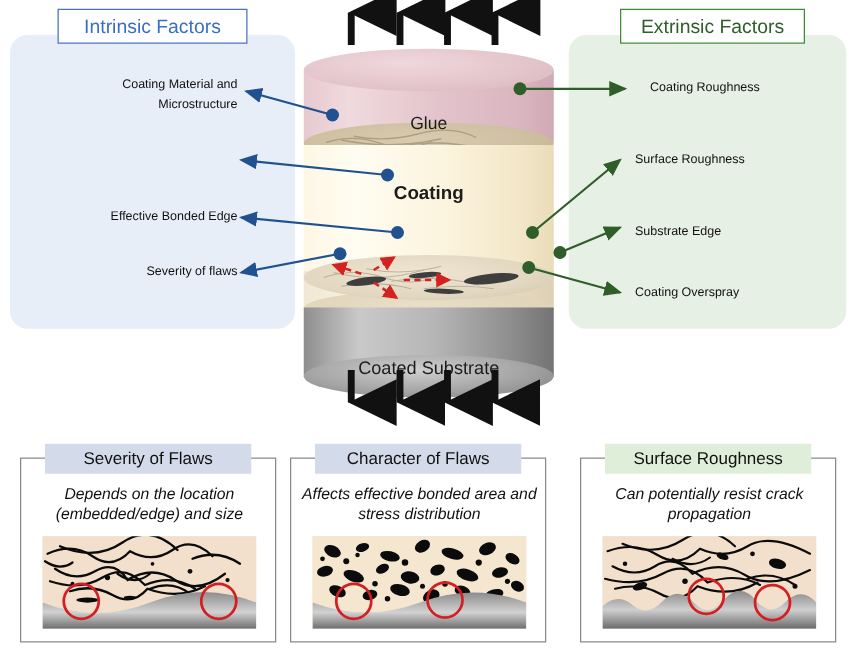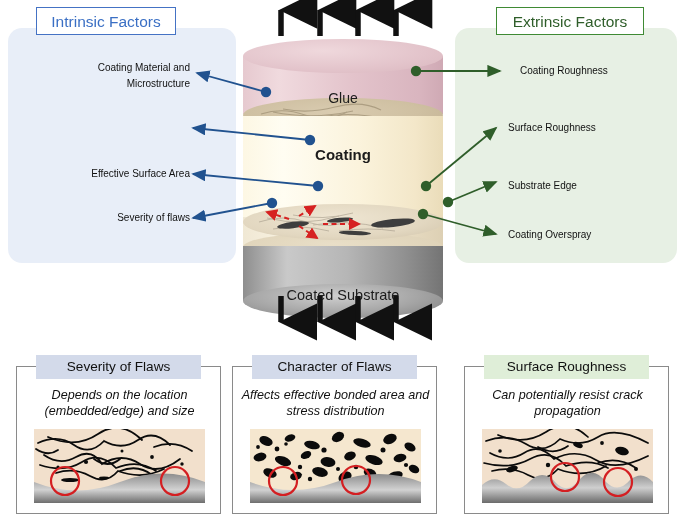--- a/index.html
+++ b/index.html
@@ -8,21 +8,21 @@
   #stage{position:absolute;left:0;top:0;width:685px;height:523px;}
 
   
   .sidepanel{position:absolute;border-radius:14px;}
   #intrinsic-panel{left:8px;top:28px;width:228px;height:235px;background:#e8eef8;}
   #extrinsic-panel{left:455px;top:28px;width:222px;height:235px;background:#e7f0e4;}
 
   .paneltitle{position:absolute;background:#ffffff;border:1.6px solid #4472c4;
     color:#3a6fc4;font-size:15.5px;text-align:center;line-height:28px;height:28px;
     box-sizing:border-box;}
-  #intrinsic-title{left:36px;top:7px;width:140px;}
+  #intrinsic-title{left:46px;top:7px;width:152px;}
   #extrinsic-title{left:496px;top:7px;width:148px;border-color:#3f8a34;color:#2f5e2a;}
 
   .lbl{position:absolute;font-size:10px;color:#111;line-height:16px;}
   .lbl.right{text-align:right;}
   .lbl.left{text-align:left;}
 
   
   #cyl{position:absolute;left:243px;top:36px;width:200px;height:275px;}
   .ell{position:absolute;border-radius:50%;}
   .body{position:absolute;}
@@ -79,21 +79,21 @@
   <div class="sidepanel" id="intrinsic-panel"></div>
   <div class="sidepanel" id="extrinsic-panel"></div>
 
   <div class="paneltitle" id="intrinsic-title">Intrinsic Factors</div>
   <div class="paneltitle" id="extrinsic-title">Extrinsic Factors</div>
 
   <div class="lbl right" style="left:20px;top:60px;width:170px;">
     <div>Coating Material and</div>
     <div>Microstructure</div>
   </div>
-  <div class="lbl right" style="left:8px;top:166px;width:182px;">Effective Surface Area</div>
+  <div class="lbl right" style="left:8px;top:166px;width:182px;">Effective Bonded Edge</div>
   <div class="lbl right" style="left:20px;top:210px;width:170px;">Severity of flaws</div>
 
   <div class="lbl left" style="left:508px;top:63px;width:175px;margin-left:12px;">Coating Roughness</div>
   <div class="lbl left" style="left:508px;top:120px;width:175px;">Surface Roughness</div>
   <div class="lbl left" style="left:508px;top:178px;width:175px;">Substrate Edge</div>
   <div class="lbl left" style="left:508px;top:227px;width:175px;">Coating Overspray</div>
 
   <div id="cyl">
     <div class="body" id="glue-body"></div>
     <div class="ell" id="glue-bot">

